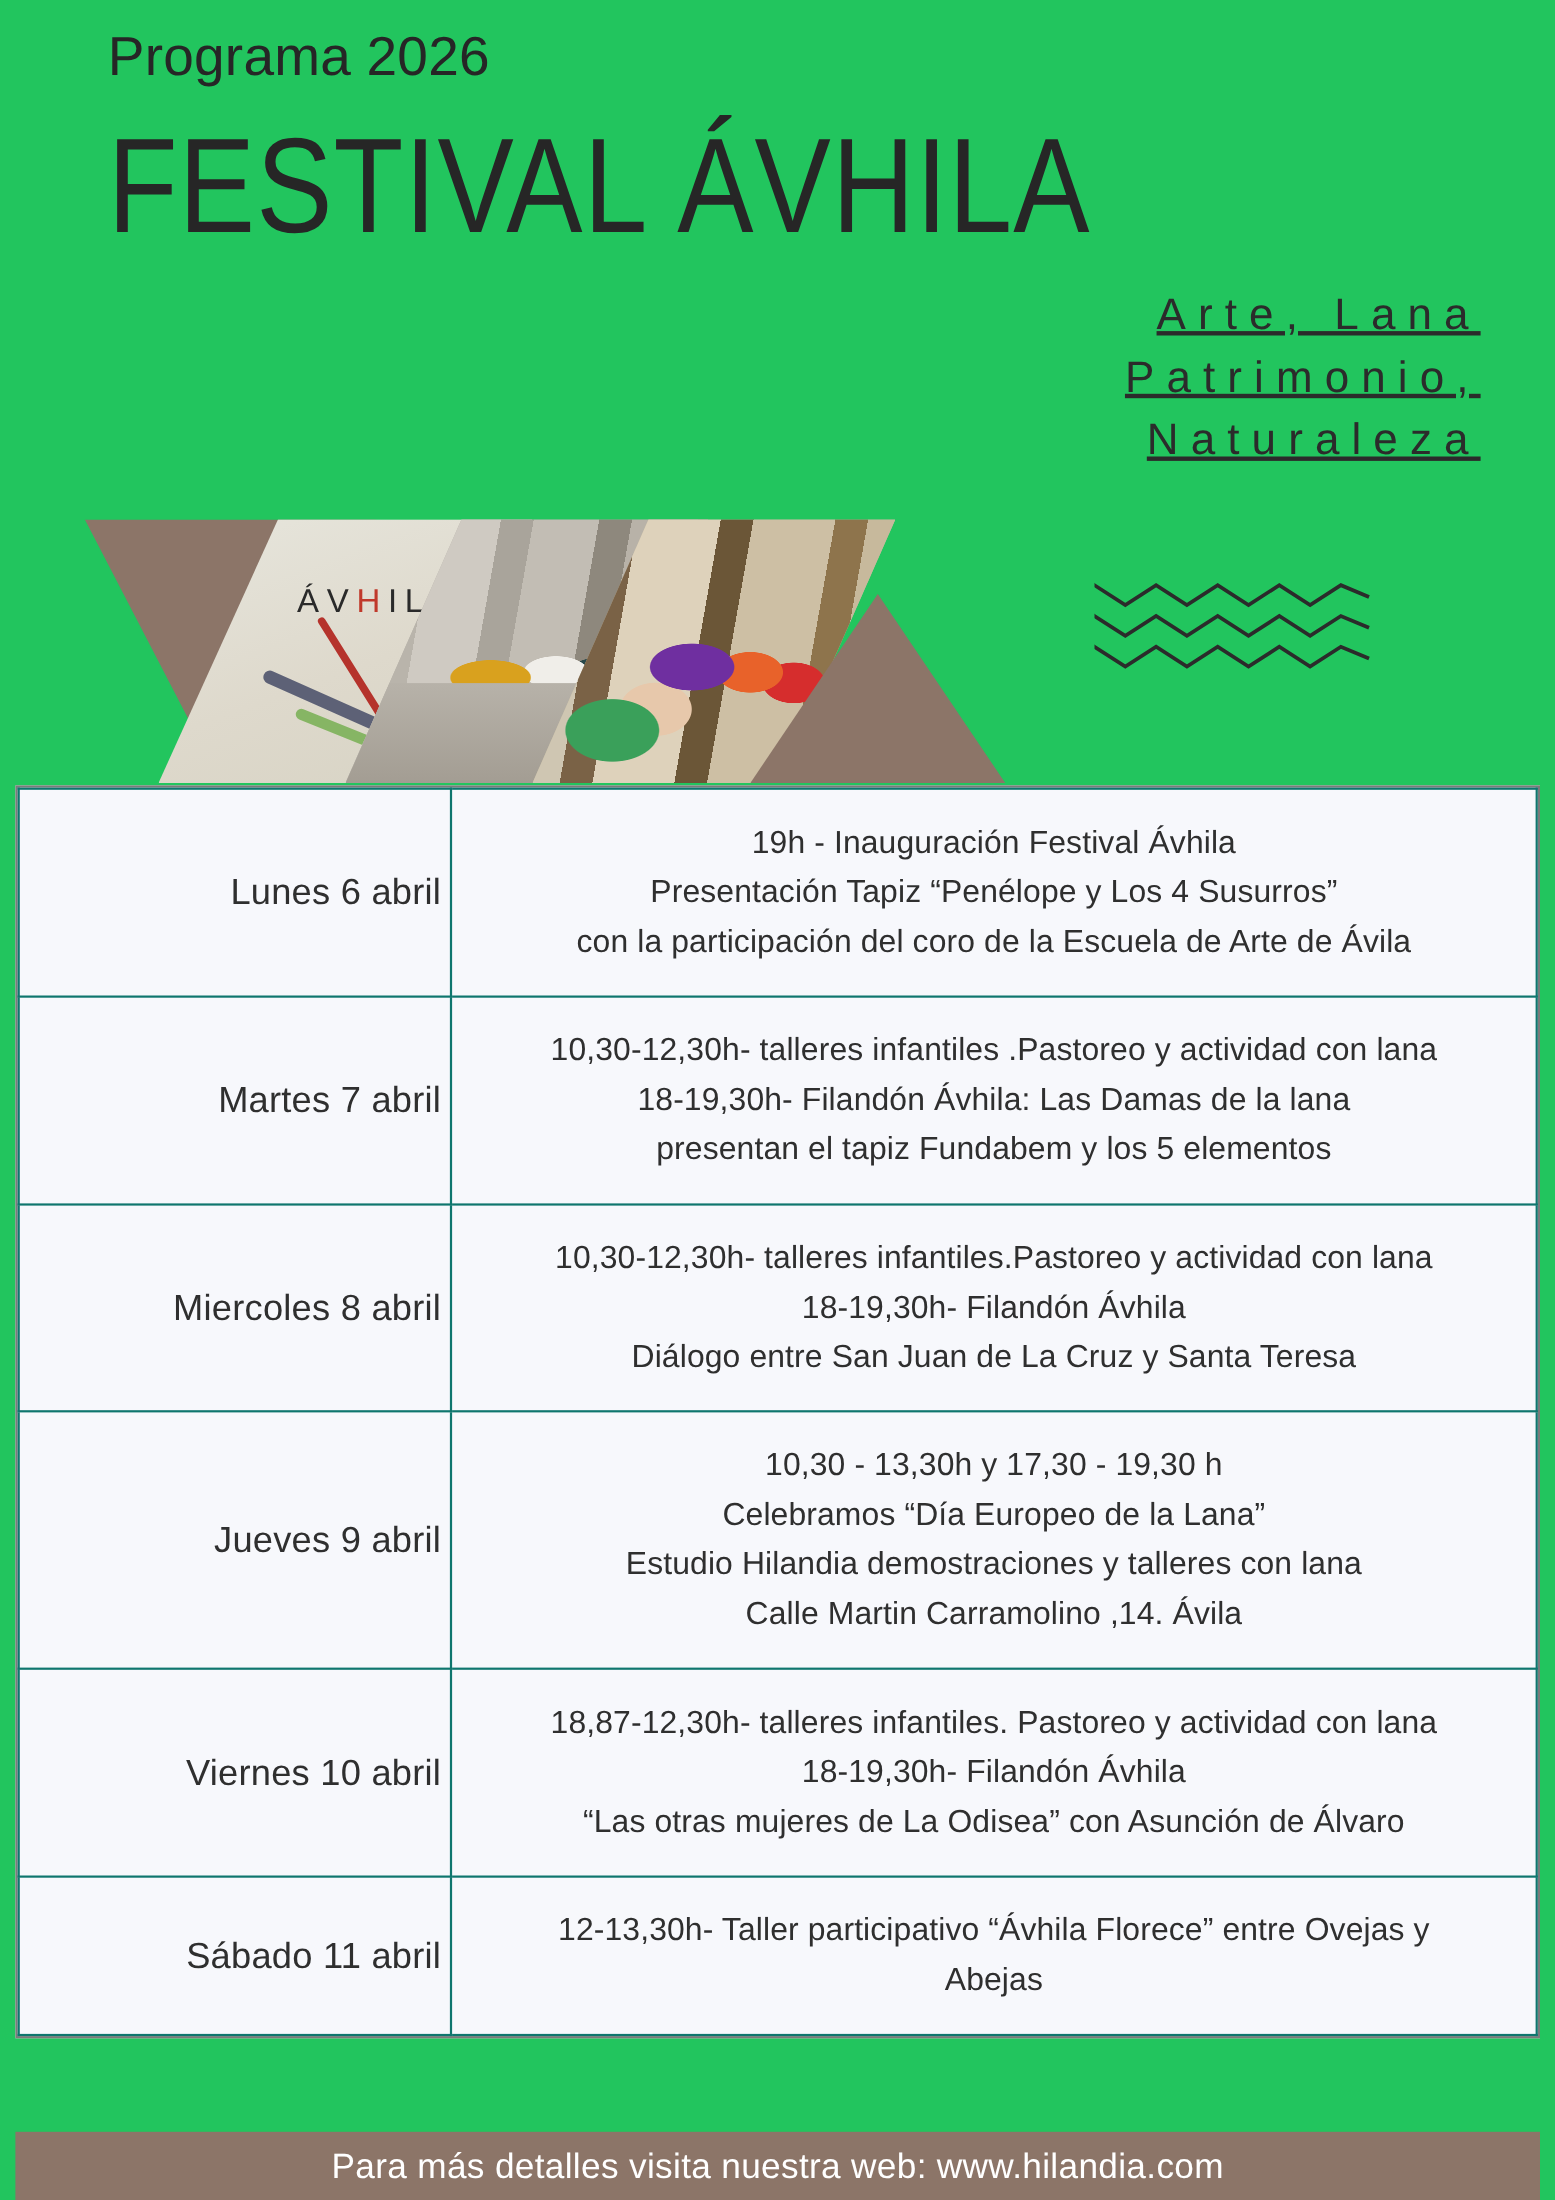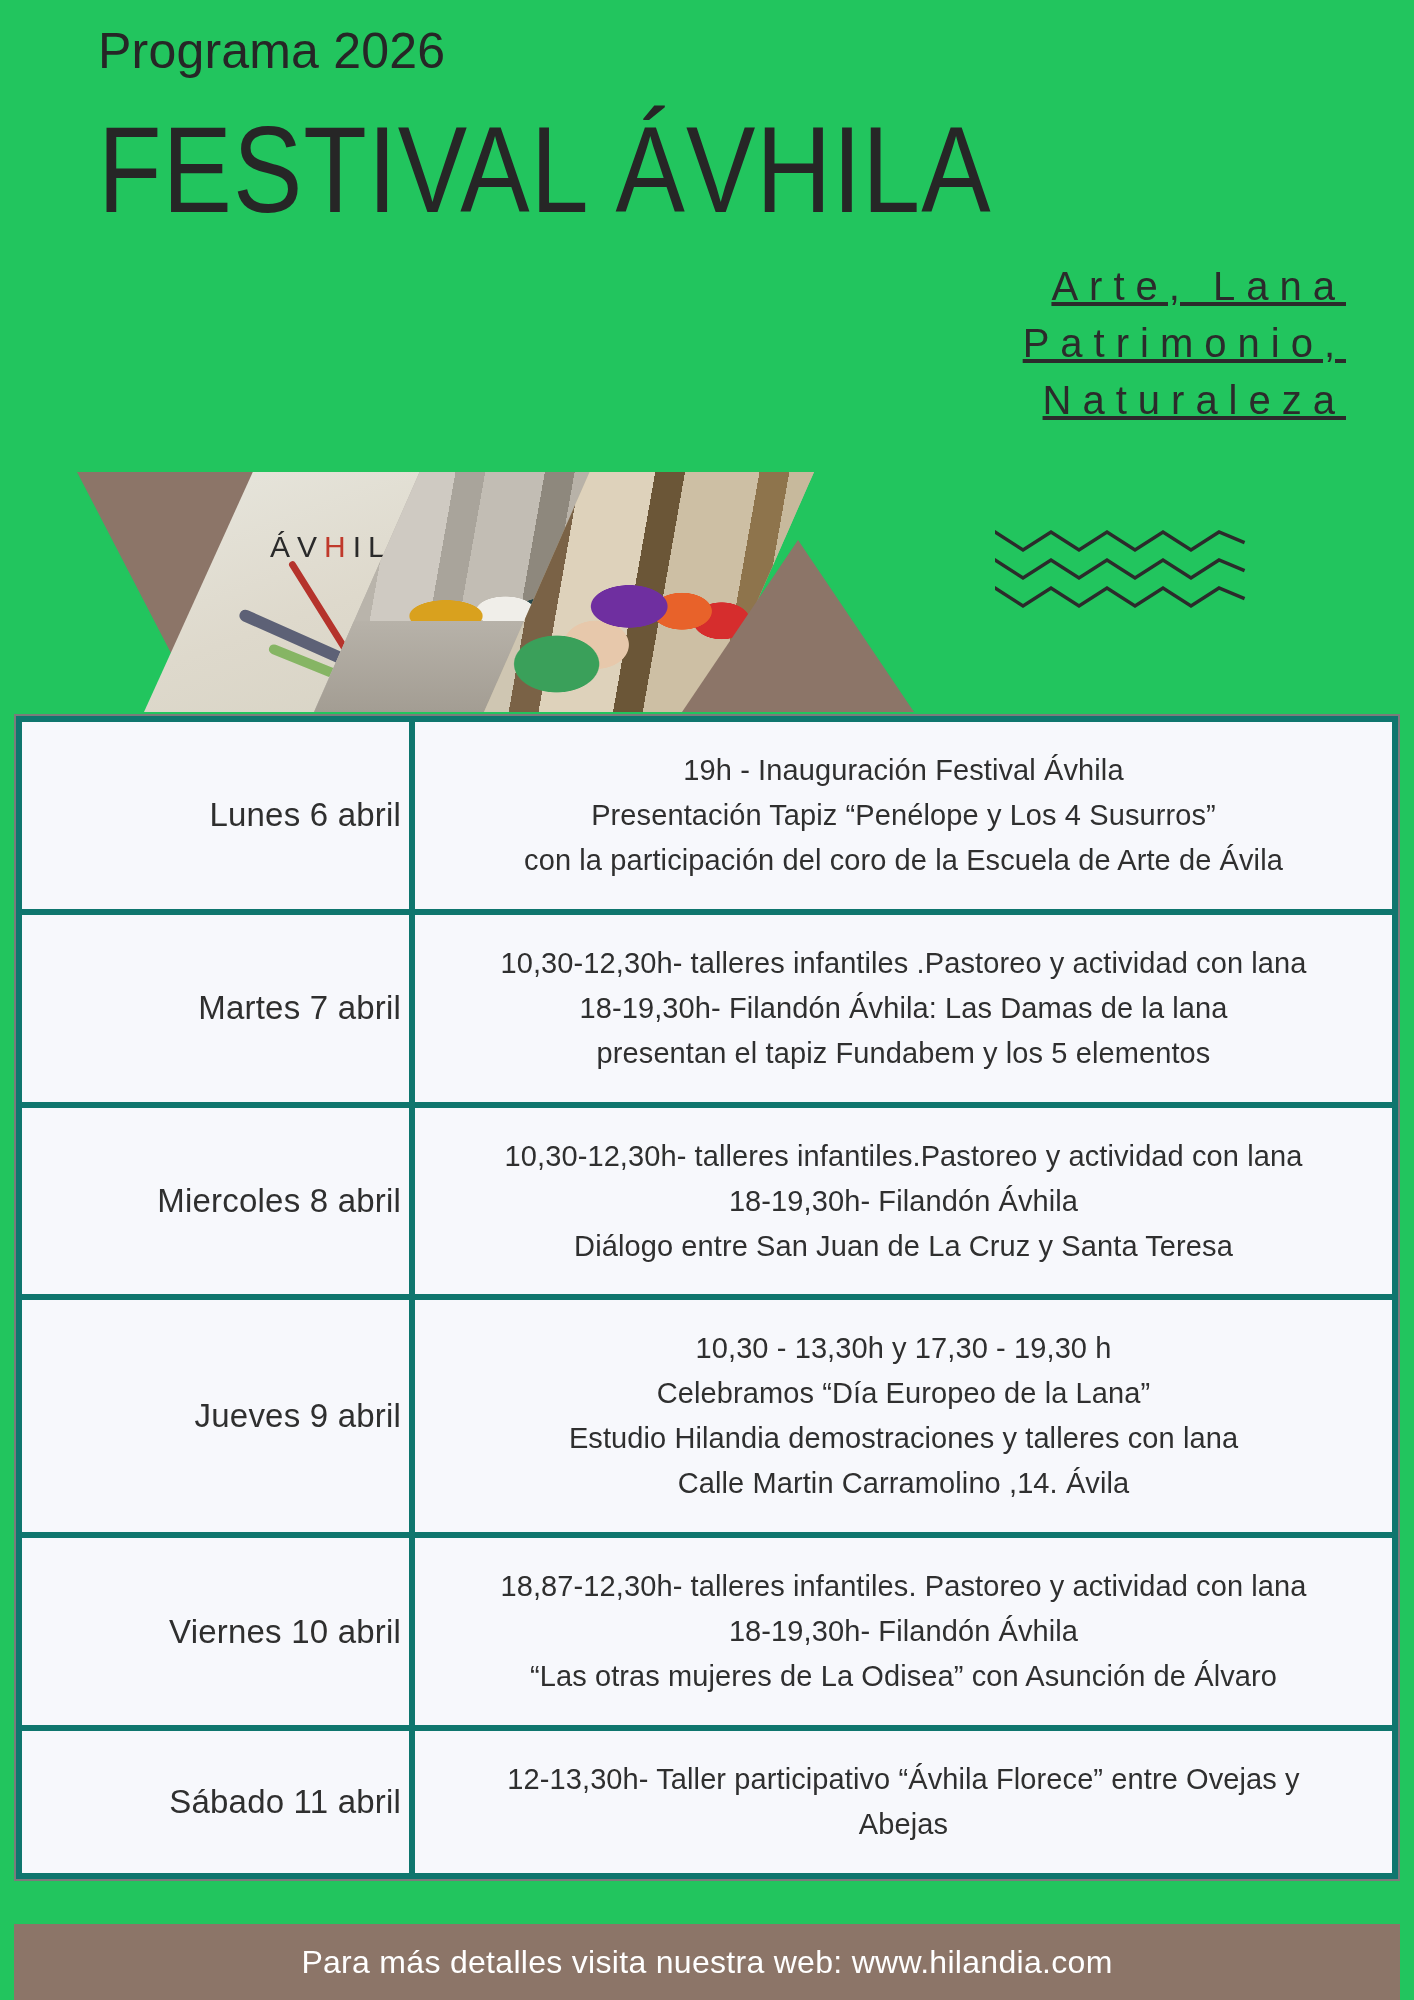--- a/index.html
+++ b/index.html
@@ -119,35 +119,35 @@
   
   .zig{ position:absolute; left:995px; top:528px; width:270px; height:100px; }
 
   
   .table{
     position:absolute; left:14px; top:714px; width:1386px;
     border:2px solid #7b7b7b; border-collapse:collapse; background:#f7f8fc;
   }
   .table table{ width:100%; border-collapse:collapse; }
   .table td{
-    border:6px solid #0f766e; vertical-align:middle;
+    border:2px solid #0f766e; vertical-align:middle;
     color:#2f2f2f; font-weight:400;
   }
   td.daycol{
     width:393px; text-align:right; font-size:33px; padding:10px 8px;
     letter-spacing:.2px;
   }
   td.detcol{
     text-align:center; font-size:29px; line-height:1.55; padding:26px 26px;
     letter-spacing:.1px;
   }
   td.detcol .ln{ display:block; }
 
   .footer{
-    position:absolute; left:14px; bottom:0px; width:1386px; height:76px;
+    position:absolute; left:14px; bottom:0px; width:1386px; height:62px;
     background:#8c7568; color:#ffffff;
     display:flex; align-items:center; justify-content:center;
     font-size:32px; letter-spacing:.3px;margin-top:40px;
   }
 </style>
 </head>
 <body>
 
 <div class="poster">
 

